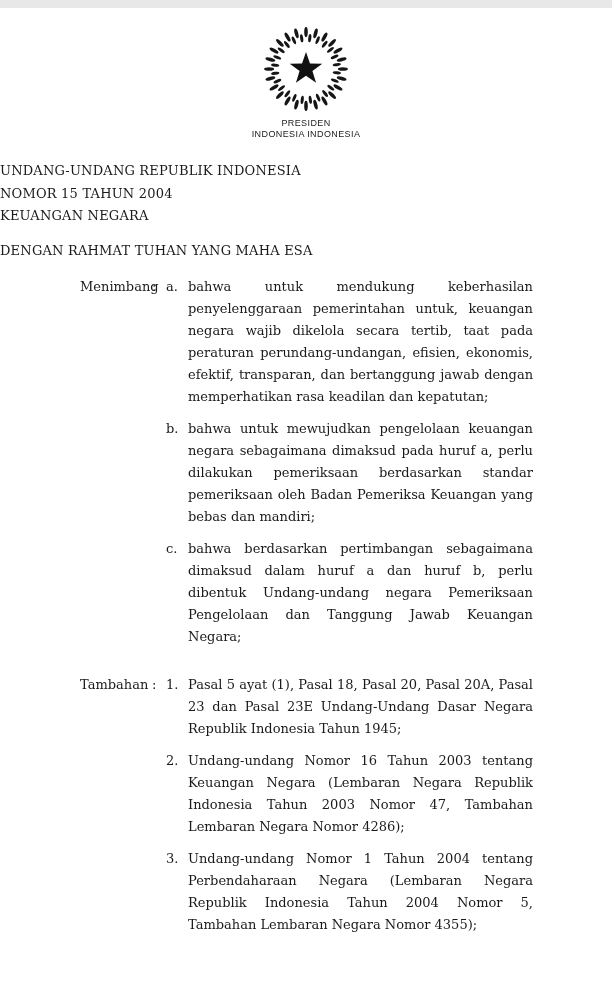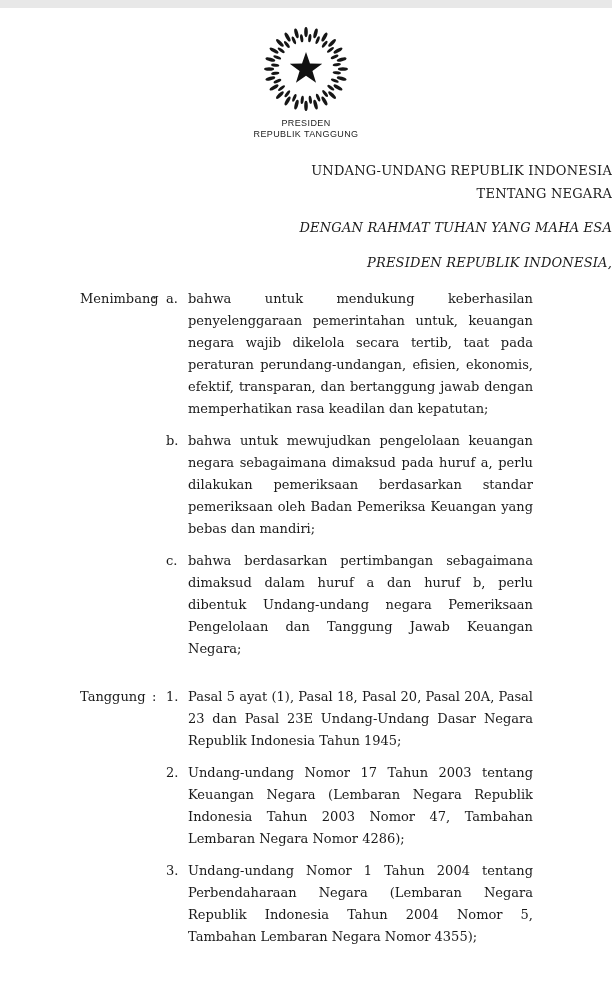--- a/index.html
+++ b/index.html
@@ -20,31 +20,30 @@
   .letterhead { text-align: center; padding-top: 16px; }
   .emblem { display: inline-block; }
   .lh-text {
     font-family: "Liberation Sans", sans-serif;
     font-size: 9px;
     line-height: 11px;
     letter-spacing: 0.4px;
     color: #222;
   }
   .title-block {
-    text-align: right;
+    text-align: left;
     margin-top: 20px;
     font-size: 13px;
     line-height: 22.5px;
     letter-spacing: 0.2px;
   }
   .center-line {
-    text-align: right;
+    text-align: left;
     font-size: 13px;
     letter-spacing: 0.2px;
-    font-style: italic;
   }
   .rahmat   { margin-top: 15px; }
   .presiden { margin-top: 20px; }
   .content  { padding: 0 79px 0 80px; font-size: 13px; line-height: 22px; }
   .clause {
     display: grid;
     grid-template-columns: 72px 14px 1fr;
     align-items: start;
   }
   .clause-menimbang { margin-top: 18px; }
@@ -92,30 +91,30 @@
         <use href="#lp" transform="rotate(270)"></use>
         <use href="#lp" transform="rotate(285)"></use>
         <use href="#lp" transform="rotate(300)"></use>
         <use href="#lp" transform="rotate(315)"></use>
         <use href="#lp" transform="rotate(330)"></use>
         <use href="#lp" transform="rotate(345)"></use>
       </g>
       <polygon fill="#111" points="50,31 54.41,43.93 68.07,44.13 57.13,52.32 61.17,65.37 50,57.5 38.83,65.37 42.87,52.32 31.93,44.13 45.59,43.93"></polygon>
     </svg>
     <div class="lh-text">PRESIDEN</div>
-    <div class="lh-text">REPUBLIK TANGGUNG</div>
+    <div class="lh-text">INDONESIA INDONESIA</div>
   </div>
 
   <div class="title-block">
     <div>UNDANG-UNDANG REPUBLIK INDONESIA</div>
-    <div>TENTANG NEGARA</div>
+    <div>NOMOR 15 TAHUN 2004</div>
+    <div>KEUANGAN NEGARA</div>
   </div>
 
   <div class="center-line rahmat">DENGAN RAHMAT TUHAN YANG MAHA ESA</div>
-  <div class="center-line presiden">PRESIDEN REPUBLIK INDONESIA,</div>
 
   <div class="content">
 
     <section class="clause clause-menimbang">
       <div class="clause-label">Menimbang</div>
       <div class="clause-colon">:</div>
       <div class="clause-items">
         <div class="clause-item">
           <div class="item-marker">a.</div>
           <div class="item-text">bahwa untuk mendukung keberhasilan penyelenggaraan pemerintahan untuk, keuangan negara wajib dikelola secara tertib, taat pada peraturan perundang-undangan, efisien, ekonomis, efektif, transparan, dan bertanggung jawab dengan memperhatikan rasa keadilan dan kepatutan;</div>
@@ -125,30 +124,30 @@
           <div class="item-text">bahwa untuk mewujudkan pengelolaan keuangan negara sebagaimana dimaksud pada huruf a, perlu dilakukan pemeriksaan berdasarkan standar pemeriksaan oleh Badan Pemeriksa Keuangan yang bebas dan mandiri;</div>
         </div>
         <div class="clause-item">
           <div class="item-marker">c.</div>
           <div class="item-text">bahwa berdasarkan pertimbangan sebagaimana dimaksud dalam huruf a dan huruf b, perlu dibentuk Undang-undang negara Pemeriksaan Pengelolaan dan Tanggung Jawab Keuangan Negara;</div>
         </div>
       </div>
     </section>
 
     <section class="clause clause-mengingat">
-      <div class="clause-label">Tanggung</div>
+      <div class="clause-label">Tambahan</div>
       <div class="clause-colon">:</div>
       <div class="clause-items">
         <div class="clause-item">
           <div class="item-marker">1.</div>
           <div class="item-text">Pasal 5 ayat (1), Pasal 18, Pasal 20, Pasal 20A, Pasal 23 dan Pasal 23E Undang-Undang Dasar Negara Republik Indonesia Tahun 1945;</div>
         </div>
         <div class="clause-item">
           <div class="item-marker">2.</div>
-          <div class="item-text">Undang-undang Nomor 17 Tahun 2003 tentang Keuangan Negara (Lembaran Negara Republik Indonesia Tahun 2003 Nomor 47, Tambahan Lembaran Negara Nomor 4286);</div>
+          <div class="item-text">Undang-undang Nomor 16 Tahun 2003 tentang Keuangan Negara (Lembaran Negara Republik Indonesia Tahun 2003 Nomor 47, Tambahan Lembaran Negara Nomor 4286);</div>
         </div>
         <div class="clause-item">
           <div class="item-marker">3.</div>
           <div class="item-text">Undang-undang Nomor 1 Tahun 2004 tentang Perbendaharaan Negara (Lembaran Negara Republik Indonesia Tahun 2004 Nomor 5, Tambahan Lembaran Negara Nomor 4355);</div>
         </div>
       </div>
     </section>
 
   </div>
 </div>

